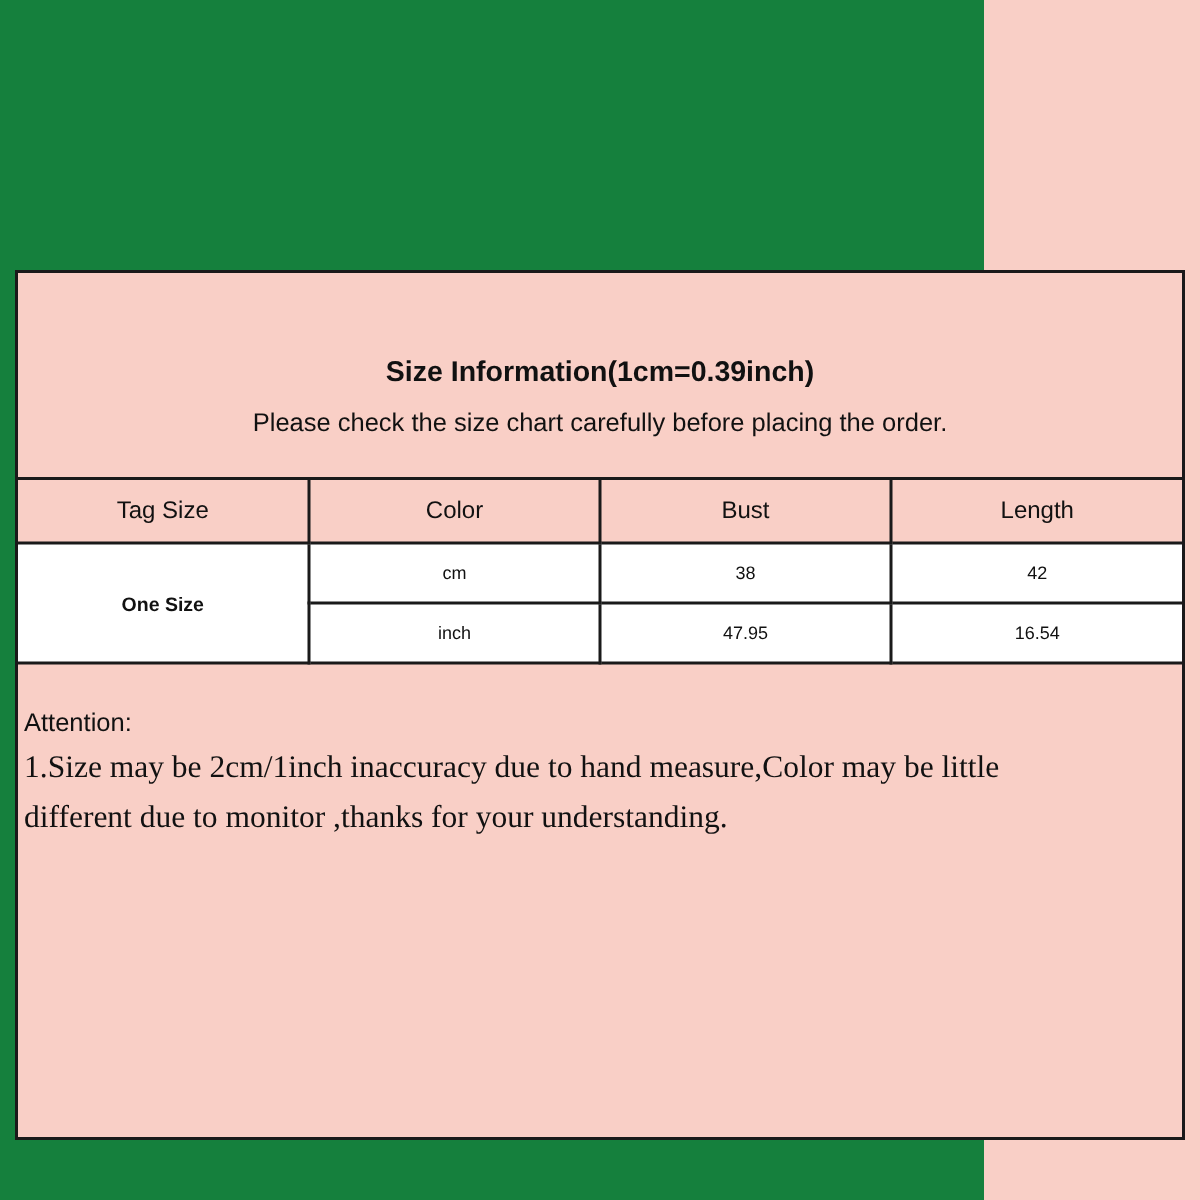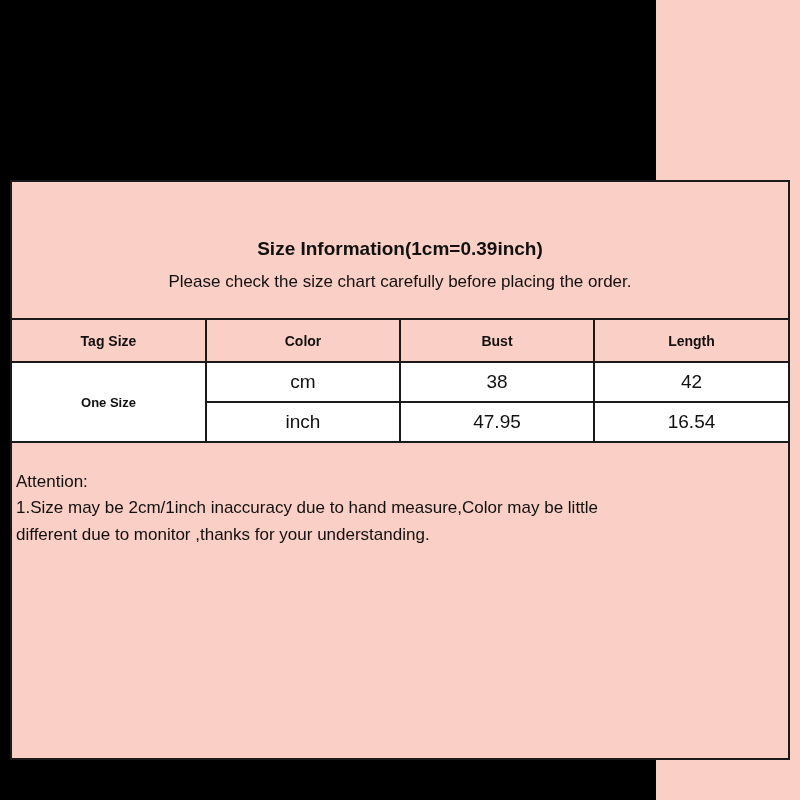--- a/index.html
+++ b/index.html
@@ -10,21 +10,21 @@
     width: 800px;
     height: 800px;
     background: #f9cfc6;
     font-family: "Liberation Sans", sans-serif;
     overflow: hidden;
   }
   .page {
     position: relative;
     width: 656px;
     height: 800px;
-    background: #000000;
+    background: #15803d;
   }
   .chart-frame {
     position: absolute;
     left: 10px;
     top: 180px;
     width: 780px;
     height: 580px;
     border: 2px solid #1a1a1a;
     box-sizing: border-box;
     background: #f9cfc6;
@@ -58,27 +58,27 @@
     table-layout: fixed;
   }
   .size-table td, .size-table th {
     border: 2px solid #1a1a1a;
     text-align: center;
     color: #111;
     box-sizing: border-box;
   }
   .size-table thead th {
     height: 42px;
-    font-size: 14px;
-    font-weight: bold;
+    font-size: 16px;
+    font-weight: normal;
     background: #f9cfc6;
   }
   .size-table tbody td {
     height: 40px;
-    font-size: 19px;
+    font-size: 12px;
     background: #ffffff;
     font-weight: normal;
   }
   .size-table td.tag-cell {
     background: #ffffff;
     font-size: 13px;
     font-weight: bold;
     vertical-align: middle;
   }
   .col-tag { width: 25%; }
@@ -97,24 +97,25 @@
   .size-table thead tr th {
     border-top: none;
   }
   
   .attention-block {
     flex: 1;
     padding: 26px 12px 0 4px;
     box-sizing: border-box;
   }
   .attention-line {
-    font-size: 17px;
+    font-size: 21px;
     color: #111;
     line-height: 1.55;
     white-space: nowrap;
+    font-family: Liberation Serif, serif;
   }
   .attention-label {
     font-size: 17px;
     color: #111;
     line-height: 1.55;
   }
 </style>
 </head>
 <body>
 

